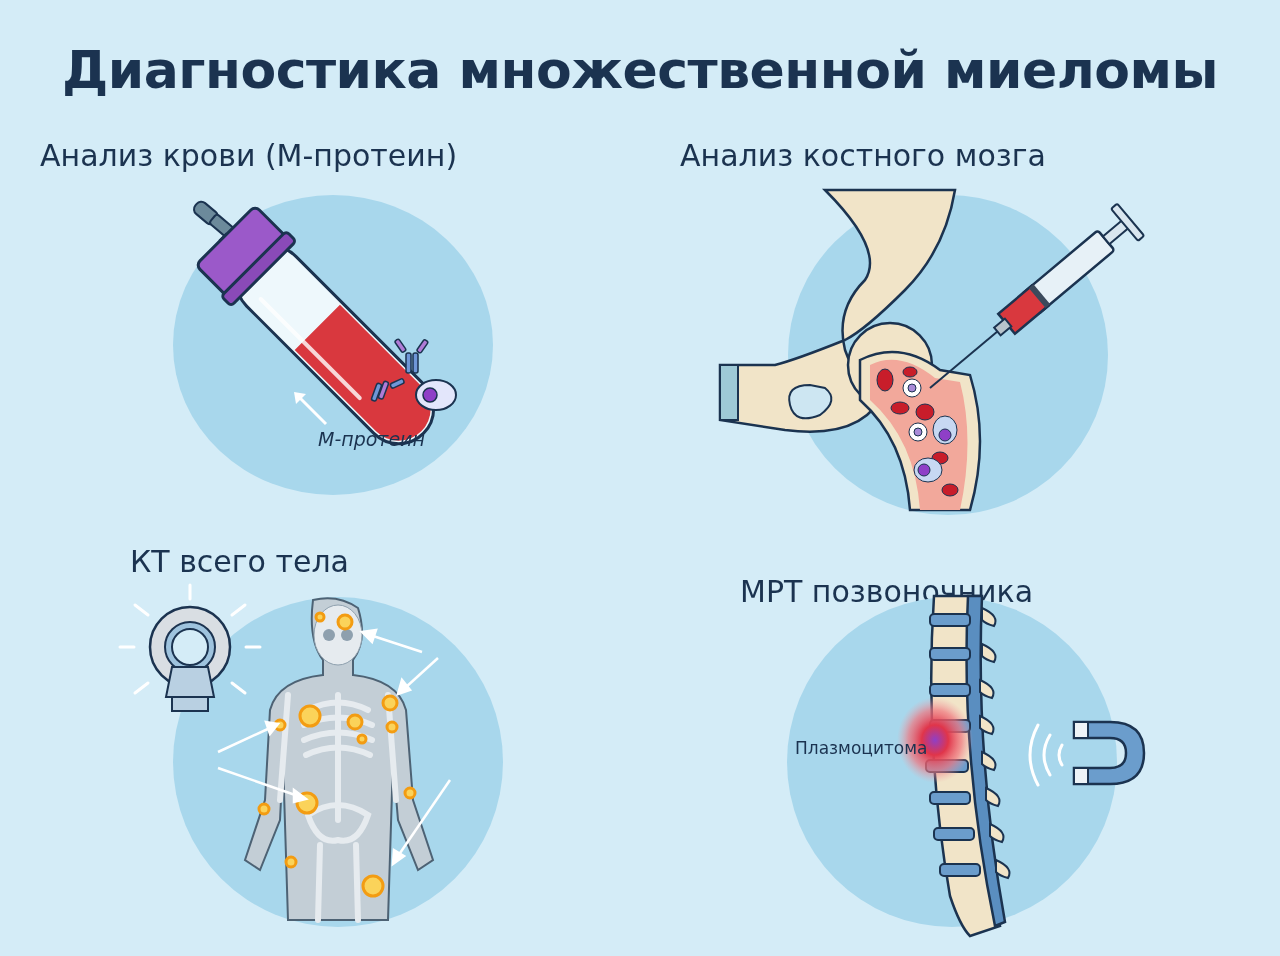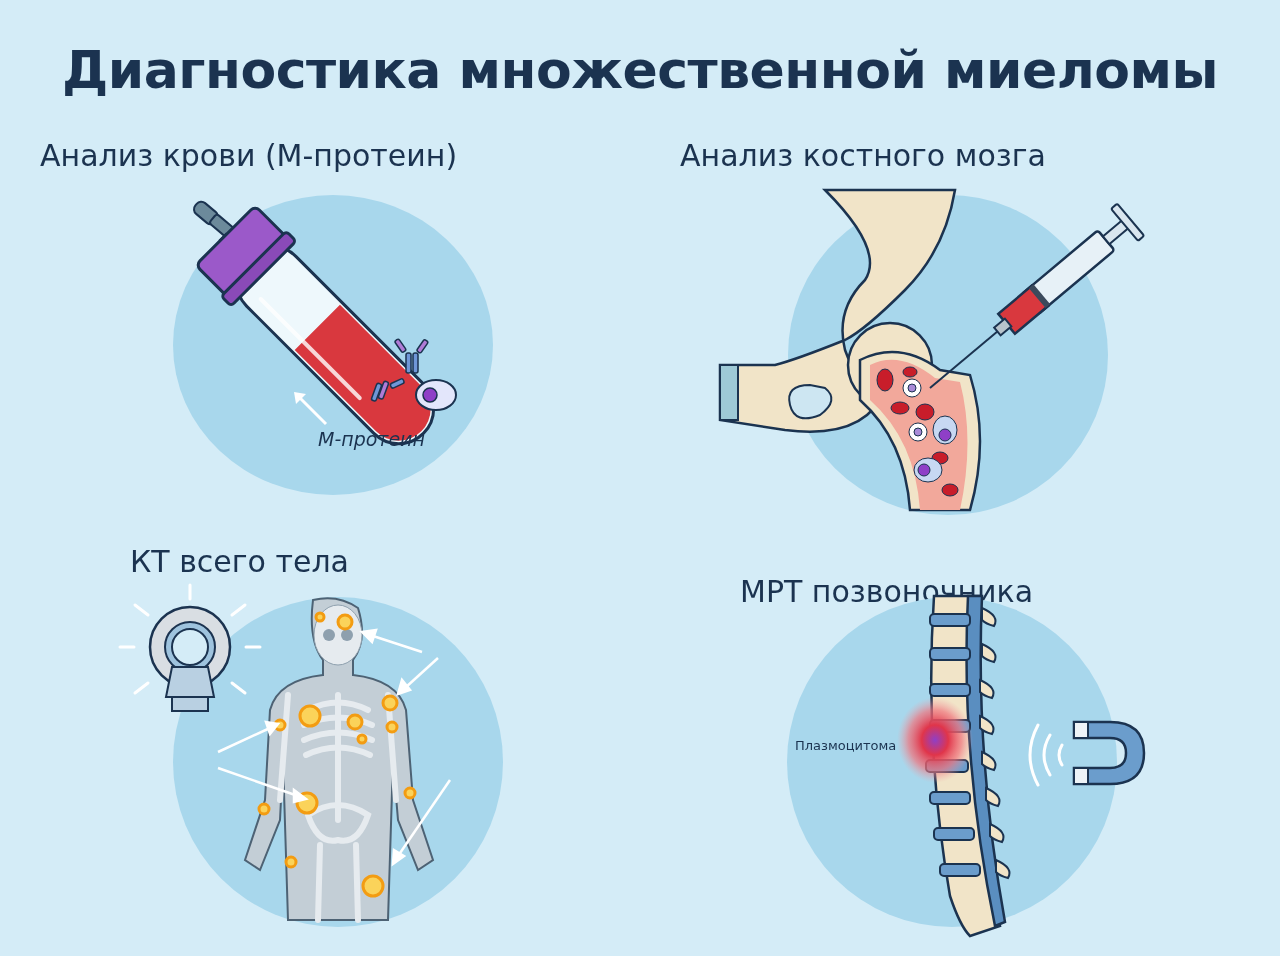--- a/index.html
+++ b/index.html
@@ -2,21 +2,21 @@
 <html><head>
 <meta charset="utf-8">
 <style>
   html,body{margin:0;padding:0;}
   body{width:1280px;height:956px;background:#d4ecf7;font-family:"DejaVu Sans","Liberation Sans",sans-serif;color:#1b3350;position:relative;overflow:hidden;}
   .title{position:absolute;left:0;top:40px;width:1280px;text-align:center;font-size:52px;font-weight:bold;letter-spacing:-0.5px;color:#1b3350;}
   .panel-title{position:absolute;font-size:30px;color:#1b3350;text-align:left;}
   .circle{position:absolute;border-radius:50%;background:#a8d7ec;}
   svg{position:absolute;overflow:visible;}
   .label{position:absolute;font-size:19px;color:#1b3350;}
-  .small-label{position:absolute;font-size:13px;color:#1b3350;}
+  .small-label{position:absolute;font-size:17px;color:#1b3350;}
 </style>
 </head>
 <body>
 
 <div class="title">Диагностика множественной миеломы</div>
 
 <div class="panel-title" style="left:40px;top:138px;width:590px;">Анализ крови (М-протеин)</div>
 <div class="circle" style="left:173px;top:195px;width:320px;height:300px;"></div>
 
 <svg style="left:190px;top:198px;" width="90" height="120" viewBox="0 0 90 120">

